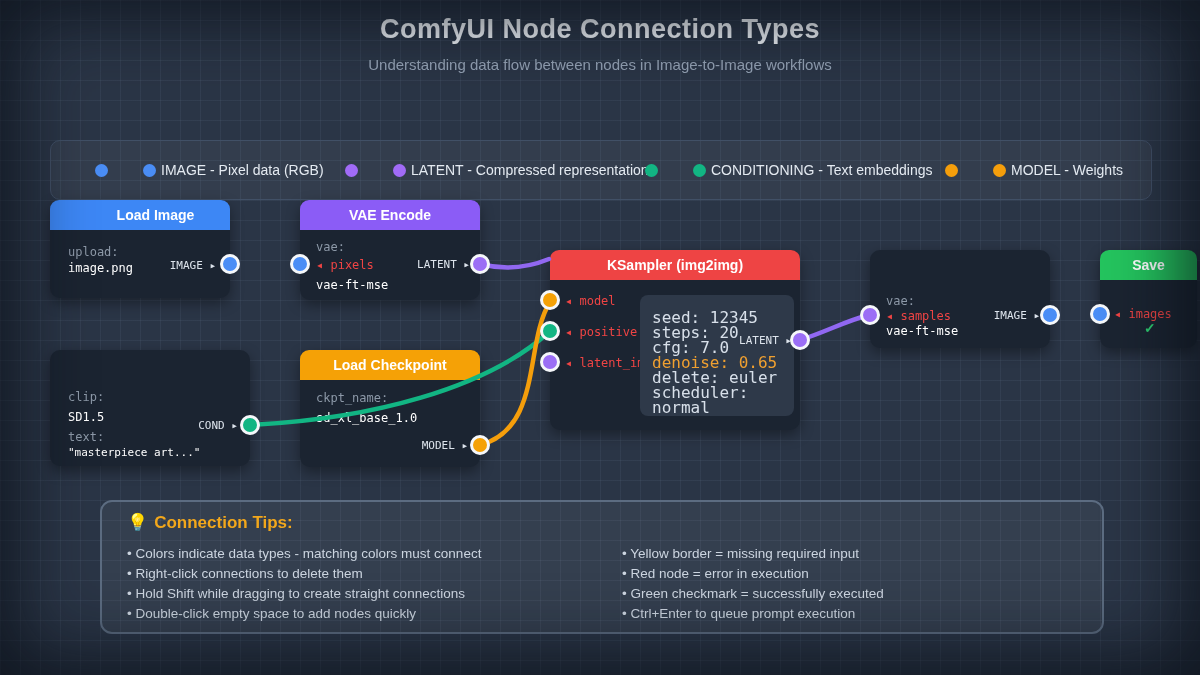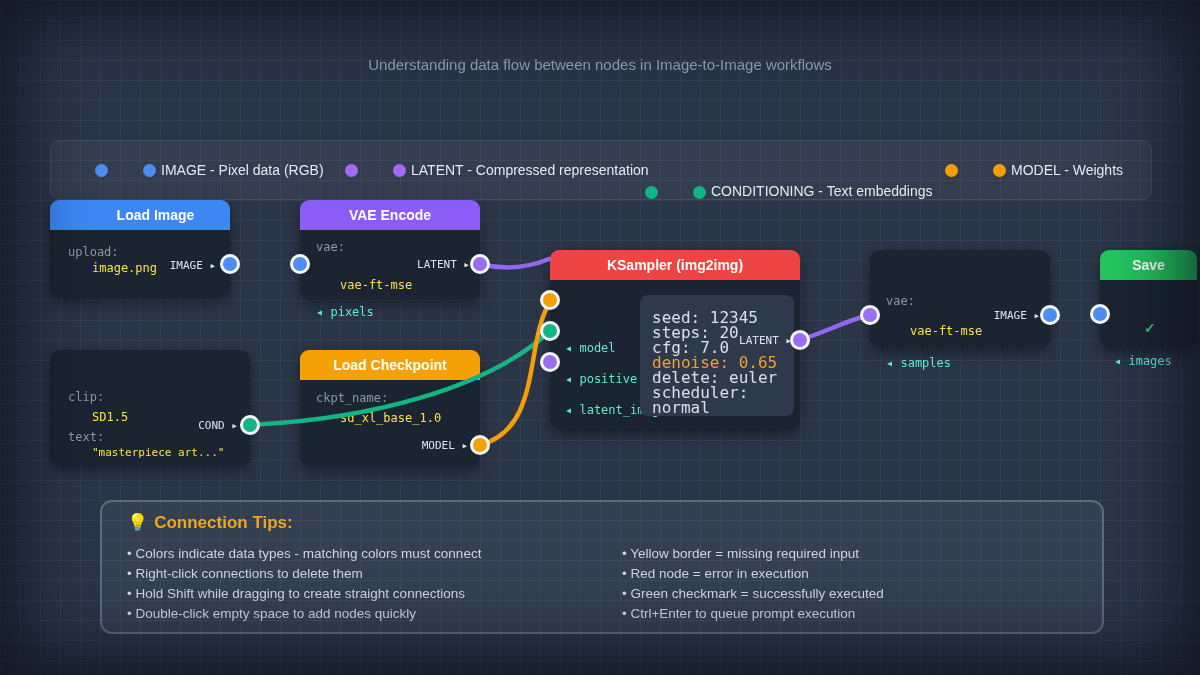--- a/index.html
+++ b/index.html
@@ -20,37 +20,37 @@
     font-size:15px;color:#93a1b3;}
 
   
   .legend{position:absolute;left:50px;top:100px;width:1100px;height:58px;
     background:rgba(255,255,255,0.045);border:1px solid #415066;border-radius:10px;z-index:5;margin-top:40px;}
   .legend-item{position:absolute;top:0;height:58px;display:flex;align-items:center;white-space:nowrap;}
   .legend-item .lbl{font-size:14px;color:#e4eaf1;}
   .dot{width:13px;height:13px;border-radius:50%;display:inline-block;flex:none;}
   .dot.first{margin-right:35px;}
   .dot.second{margin-right:5px;}
-  .li-0{left:44px;} .li-1{left:294px;} .li-2{left:594px;align-items:flex-end;} .li-3{left:894px;}
+  .li-0{left:44px;} .li-1{left:294px;} .li-2{left:594px;} .li-3{left:894px;}
   .c-image{background:#4a8df5;} .c-latent{background:#a16bf7;}
   .c-cond{background:#12b583;} .c-model{background:#f59e0b;}
 
   
   .node{position:absolute;border-radius:10px;background:#1b2431;z-index:10;
     box-shadow:0 5px 14px rgba(0,0,0,0.38);}
   .node-header{height:30px;border-radius:9px 9px 0 0;display:flex;align-items:center;
     justify-content:center;font-size:14px;font-weight:bold;color:#ffffff;}
   .hdr-blue{background:#3d87f5;padding-left:31px;} .hdr-purple{background:#8b5cf6;}
   .hdr-red{background:#ee4444;} .hdr-green{background:#10b981;}
   .hdr-savegreen{background:#24c45e;} .hdr-orange{background:#f5a106;}
   .row{position:absolute;font-family:"DejaVu Sans Mono",monospace;font-size:12px;white-space:nowrap;}
-  .lab{color:#8d99a8;} .val{color:#fde047;margin-left:24px;}
+  .lab{color:#8d99a8;} .val{color:#ffffff;}
   .out-label{position:absolute;font-family:"DejaVu Sans Mono",monospace;font-size:11px;
     color:#dde4ec;white-space:nowrap;z-index:12;}
-  .in-label{color:#5eead4;margin-top:47px;}
+  .in-label{color:#ef4444;}
   .params{position:absolute;left:90px;top:45px;width:142px;height:106px;
     background:#2e3949;border-radius:8px;padding:15px 0 0 12px;z-index:11;
     font-family:"DejaVu Sans Mono",monospace;font-size:16px;color:#d8e0ea;line-height:15px;}
   .params .denoise{color:#f0a030;}
   .check{position:absolute;color:#2ecc71;font-size:14px;font-weight:bold;}
 
   
   svg.wires{position:absolute;inset:0;z-index:30;pointer-events:none;}
   .wire{fill:none;stroke-width:4.5;stroke-linecap:round;}
   .w-latent{stroke:#9168f2;} .w-cond{stroke:#12b583;} .w-model{stroke:#f59e0b;}
@@ -64,20 +64,21 @@
   .tips-title .bulb{font-size:17px;margin-right:6px;}
   .tips-col{position:absolute;top:42px;font-size:13.5px;color:#ccd5e0;line-height:20px;}
   .tips-col.left{left:25px;} .tips-col.right{left:520px;}
 </style>
 </head>
 <body>
 
 <div class="stage">
   <div class="canvas"></div>
 
+  <div class="page-title">ComfyUI Node Connection Types</div>
   <div class="page-subtitle">Understanding data flow between nodes in Image-to-Image workflows</div>
 
   <div class="legend">
     <div class="legend-item li-0">
       <span class="dot first c-image"></span>
       <span class="dot second c-image"></span>
       <span class="lbl">IMAGE - Pixel data (RGB)</span>
     </div>
     <div class="legend-item li-1">
       <span class="dot first c-latent"></span>

